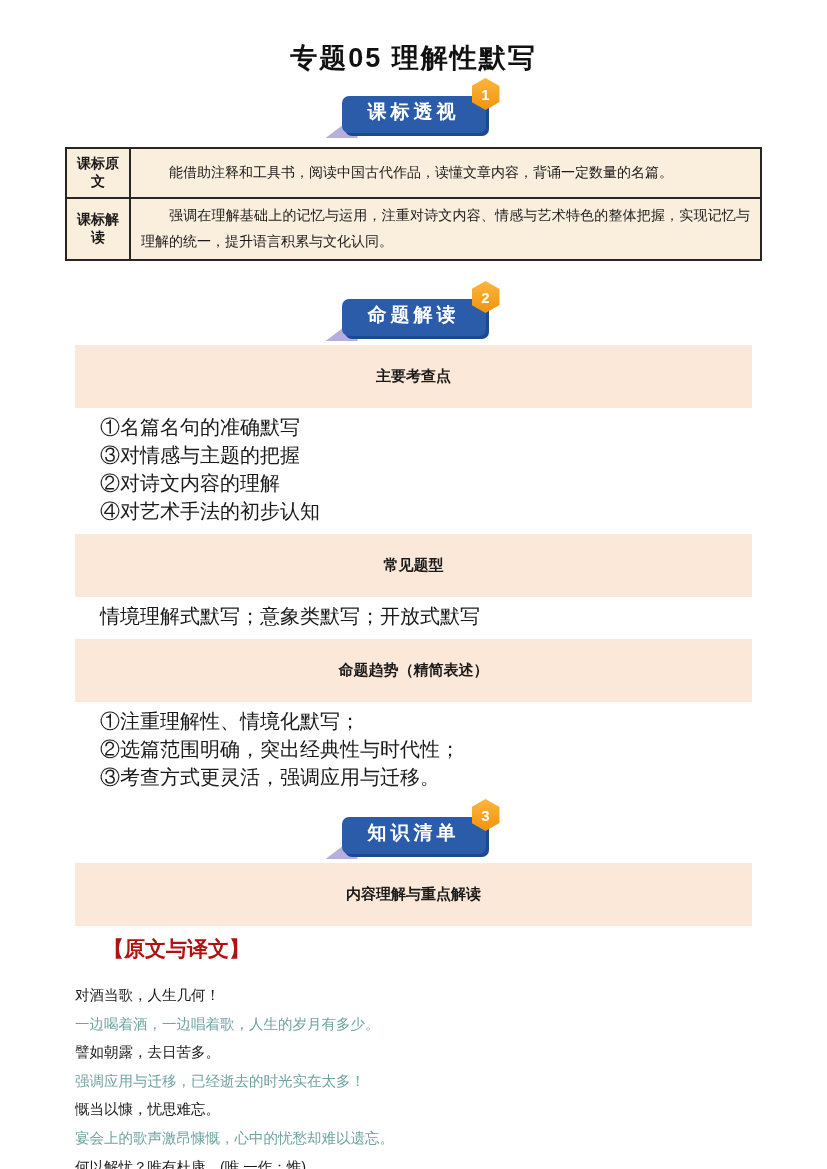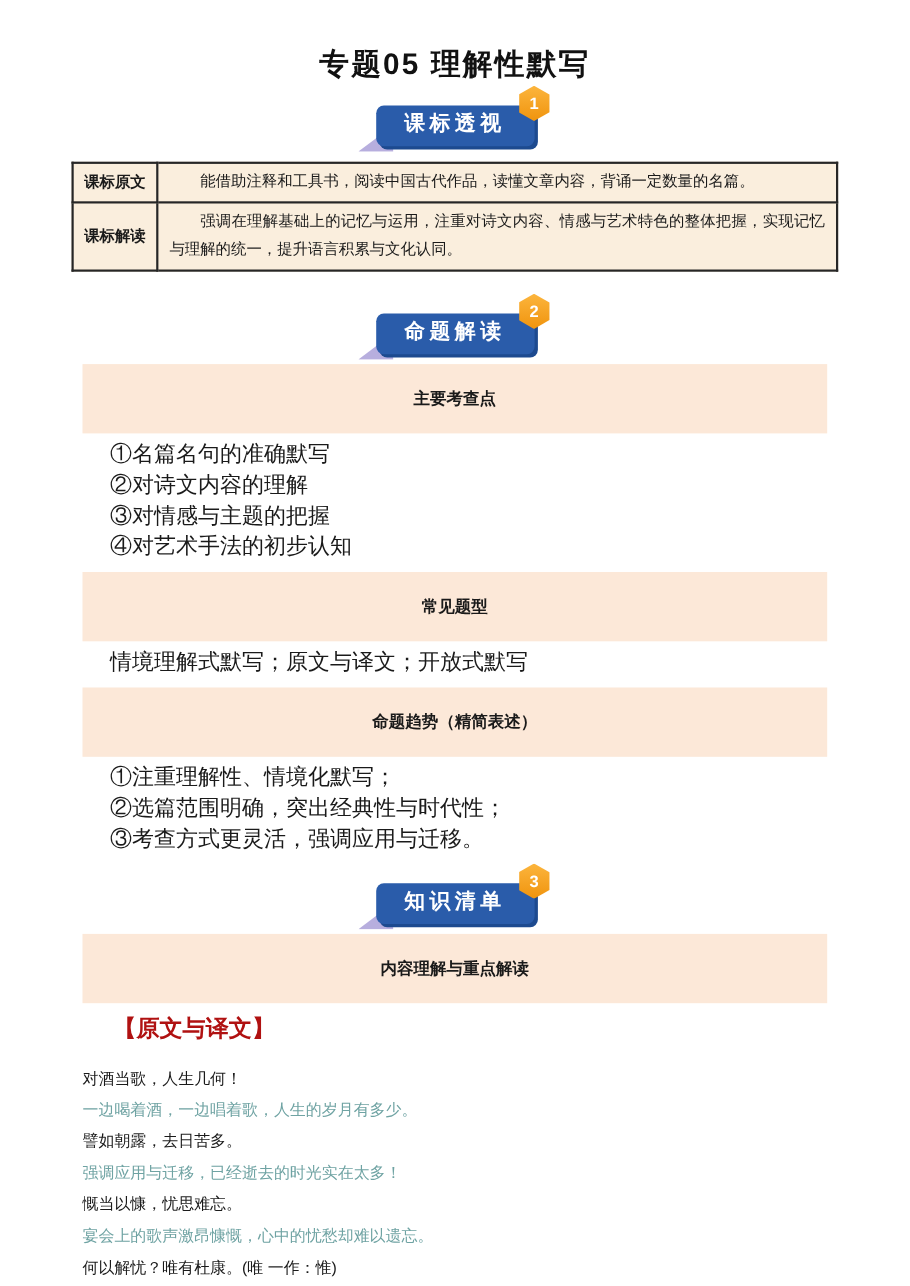--- a/index.html
+++ b/index.html
@@ -55,21 +55,21 @@
 
   .std-table {
     width:697px;
     margin:14px auto 0;
     border-collapse:collapse;
     background:#faeedd;
     font-size:14px;
   }
   .std-table th, .std-table td { border:2px solid #262626; }
   .std-table th {
-    width:77px;
+    width:64px;
     font-size:14px; font-weight:bold;
     text-align:center;
     padding:6px 4px;
   }
   .std-table td {
     padding:4px 10px;
     line-height:26px;
     text-align:justify;
     text-indent:2em;
     font-family:Liberation Mono, monospace;
@@ -137,28 +137,28 @@
 
   <div class="banner mt-lg">
     <span class="tri"></span>
     <div class="banner-box">命题解读</div>
     <span class="badge">2</span>
   </div>
 
   <div class="band">主要考查点</div>
   <div class="list">
     <p>①名篇名句的准确默写</p>
+    <p>③对情感与主题的把握</p>
     <p>②对诗文内容的理解</p>
-    <p>③对情感与主题的把握</p>
     <p>④对艺术手法的初步认知</p>
   </div>
 
   <div class="band">常见题型</div>
   <div class="list">
-    <p>情境理解式默写；原文与译文；开放式默写</p>
+    <p>情境理解式默写；意象类默写；开放式默写</p>
   </div>
 
   <div class="band">命题趋势（精简表述）</div>
   <div class="list">
     <p>①注重理解性、情境化默写；</p>
     <p>②选篇范围明确，突出经典性与时代性；</p>
     <p>③考查方式更灵活，强调应用与迁移。</p>
   </div>
 
   <div class="banner mt-md">

